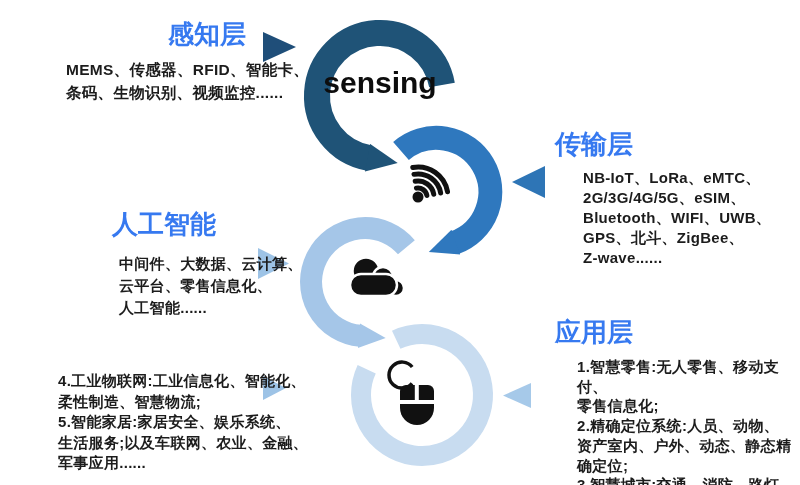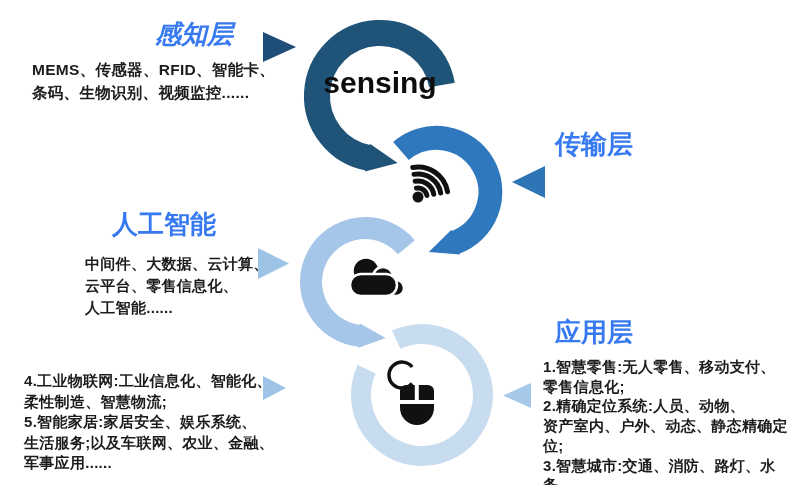--- a/index.html
+++ b/index.html
@@ -5,24 +5,24 @@
   html,body{margin:0;padding:0;background:#fff;}
   .stage{
     position:relative;width:800px;height:485px;background:#ffffff;overflow:hidden;
     font-family:"Liberation Sans","DejaVu Sans",sans-serif;
   }
   .layer-title{
     position:absolute;font-size:26px;font-weight:bold;color:#3679F0;white-space:nowrap;
   }
   .layer-items{
     position:absolute;font-size:15px;font-weight:bold;color:#1c1c1c;
-    white-space:pre-line;line-height:20px;letter-spacing:0.3px;
+    white-space:pre-line;line-height:20px;letter-spacing:0.3px;margin-left:34px;
   }
   #items-sensing{left:32px;top:58px;font-size:15.5px;line-height:23px;}
-  #title-sensing{left:155px;top:17px;font-style:italic;}
+  #title-sensing{left:168px;top:17px;}
   #title-transmission{left:555px;top:127px;}
   #items-transmission{left:549px;top:168px;}
   #title-computing{left:112px;top:207px;}
   #items-computing{left:85px;top:253px;line-height:22px;}
   #items-industry{left:24px;top:371px;line-height:20.5px;}
   #title-application{left:555px;top:315px;}
   #items-application{left:543px;top:357px;line-height:19.7px;}
   svg.flow{position:absolute;left:0;top:0;}
   svg text{font-family:"Liberation Sans","DejaVu Sans",sans-serif;}
 </style>
@@ -78,20 +78,25 @@
     <polygon points="258,248 289,263.5 258,279" fill="#9DC3E6"></polygon>
     <polygon points="263,376 286,388 263,400" fill="#9DC3E6"></polygon>
     <polygon points="531,383 531,408 503,395.5" fill="#A6C9E9"></polygon>
   </svg>
 
   <div class="layer-title" id="title-sensing">感知层</div>
   <div class="layer-items" id="items-sensing">MEMS、传感器、RFID、智能卡、
 条码、生物识别、视频监控......</div>
 
   <div class="layer-title" id="title-transmission">传输层</div>
+  <div class="layer-items" id="items-transmission">NB-IoT、LoRa、eMTC、
+2G/3G/4G/5G、eSIM、
+Bluetooth、WIFI、UWB、
+GPS、北斗、ZigBee、
+Z-wave......</div>
 
   <div class="layer-title" id="title-computing">人工智能</div>
   <div class="layer-items" id="items-computing">中间件、大数据、云计算、
 云平台、零售信息化、
 人工智能......</div>
 
   <div class="layer-items" id="items-industry">4.工业物联网:工业信息化、智能化、
 柔性制造、智慧物流;
 5.智能家居:家居安全、娱乐系统、
 生活服务;以及车联网、农业、金融、

